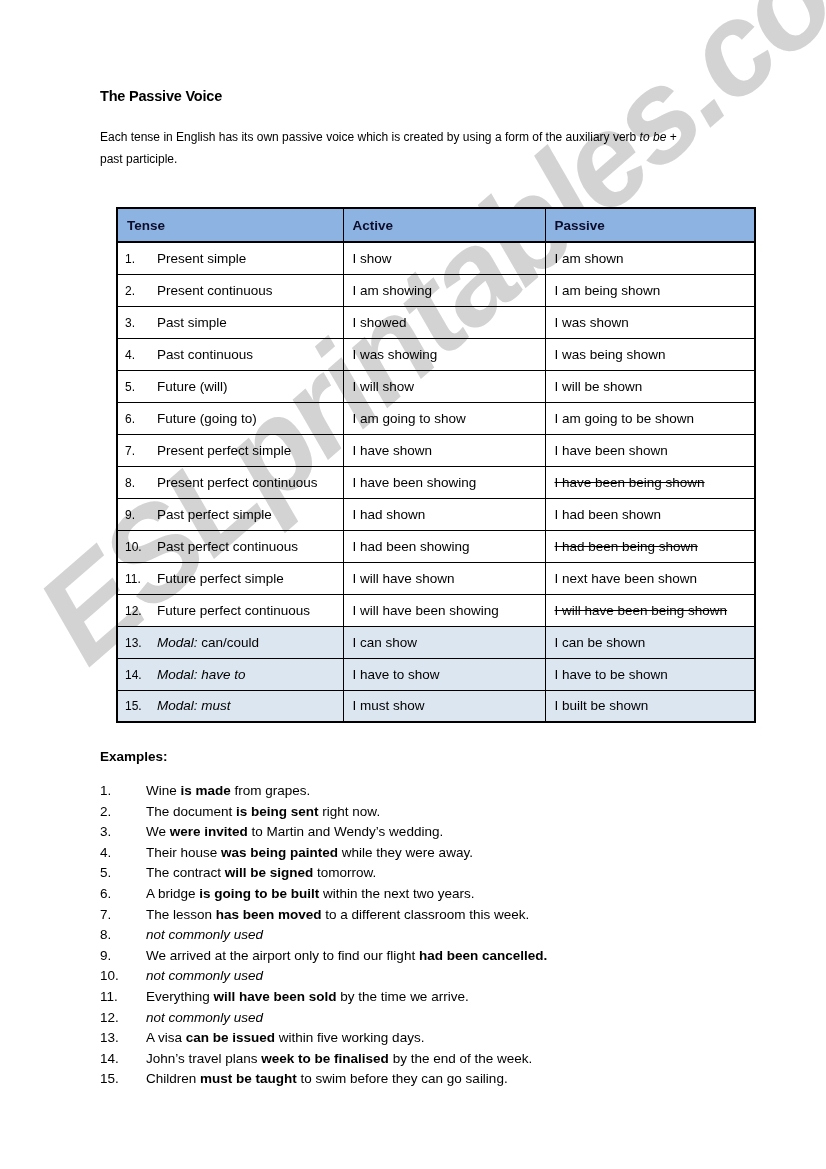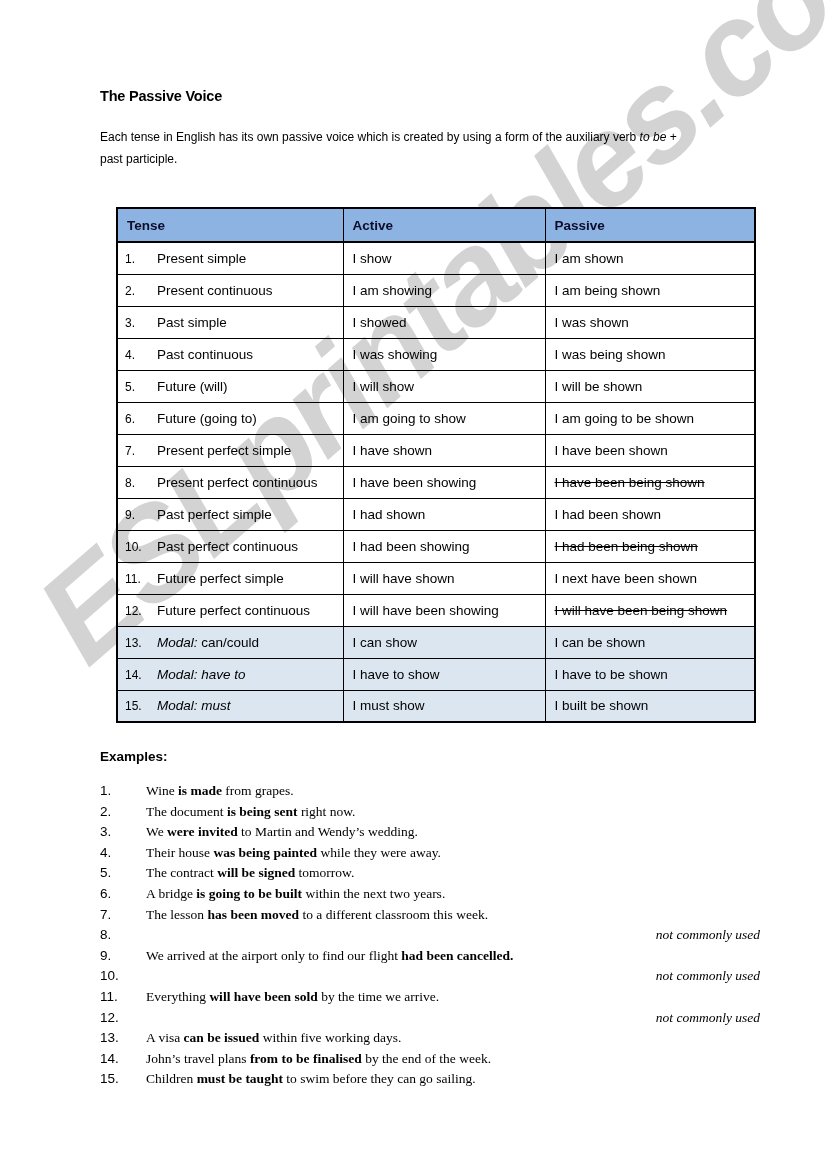--- a/index.html
+++ b/index.html
@@ -149,23 +149,23 @@
   .ex-item {
     display: flex;
     align-items: baseline;
     font-size: 13.5px;
     line-height: 20.6px;
   }
   .ex-num {
     width: 46px;
     flex: 0 0 46px;
   }
-  .ex-text { flex: 1 1 auto; font-family: Liberation Serif, serif; }
+  .ex-text { flex: 1 1 auto; }
   .ex-text b { font-weight: bold; }
-  .ex-text.na { font-style: italic; text-align: right; }
+  .ex-text.na { font-style: italic; }
 </style>
 </head>
 <body>
 
 <div id="sheet">
 
   <div id="watermark">
     <div class="wm-text">ESLprintables.com</div>
   </div>
 
@@ -458,21 +458,21 @@
           <li class="ex-item">
             <span class="ex-num">12.</span>
             <span class="ex-text na">not commonly used</span>
           </li>
           <li class="ex-item">
             <span class="ex-num">13.</span>
             <span class="ex-text"><span>A visa </span><b>can be issued</b><span> within five working days.</span></span>
           </li>
           <li class="ex-item">
             <span class="ex-num">14.</span>
-            <span class="ex-text"><span>John’s travel plans </span><b>from to be finalised</b><span> by the end of the week.</span></span>
+            <span class="ex-text"><span>John’s travel plans </span><b>week to be finalised</b><span> by the end of the week.</span></span>
           </li>
           <li class="ex-item">
             <span class="ex-num">15.</span>
             <span class="ex-text"><span>Children </span><b>must be taught</b><span> to swim before they can go sailing.</span></span>
           </li>
         </ol>
     </div>
 
   </div>
 </div>

